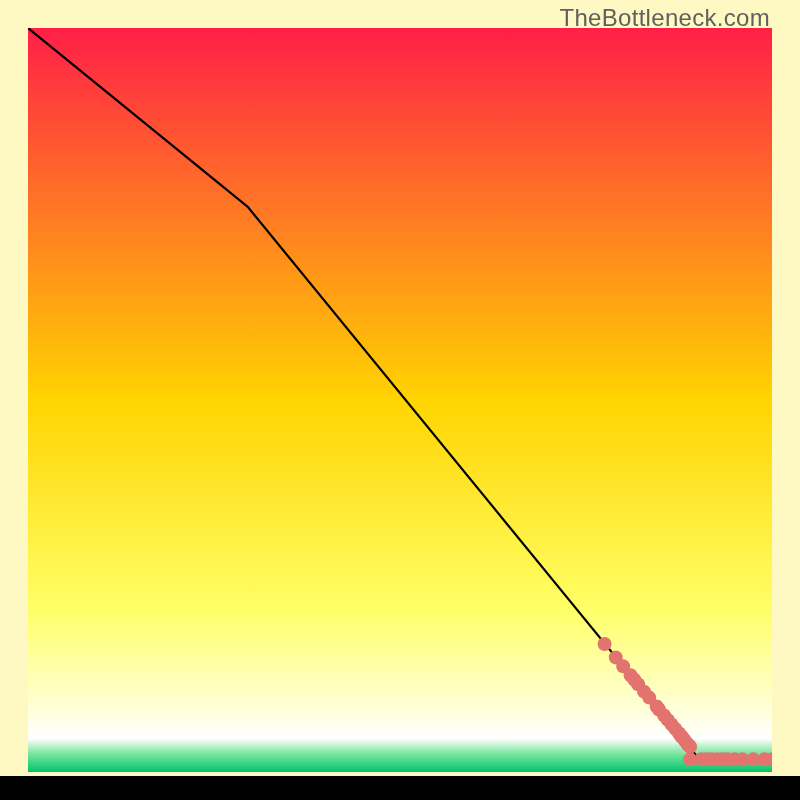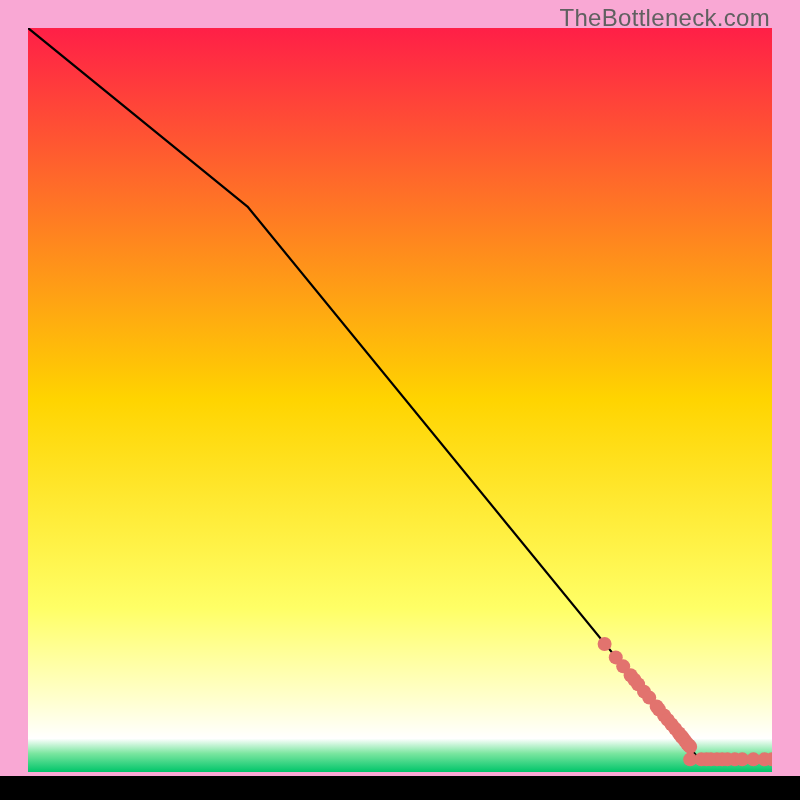--- a/index.html
+++ b/index.html
@@ -8,21 +8,21 @@
     width: 800px;
     height: 800px;
     background: #000;
     font-family: Arial, Helvetica, sans-serif;
     overflow: hidden;
   }
   .frame {
     position: relative;
     width: 800px;
     height: 776px;
-    background: #f9a8d4;
+    background: #fef9c3;
   }
   .plot {
     position: absolute;
     left: 28px;
     top: 28px;
     width: 744px;
     height: 744px;
   }
   .watermark {
     position: absolute;

